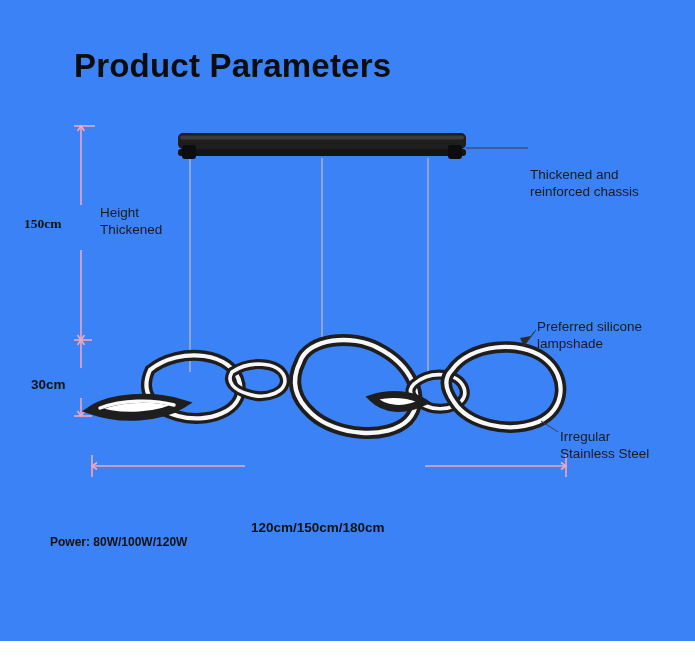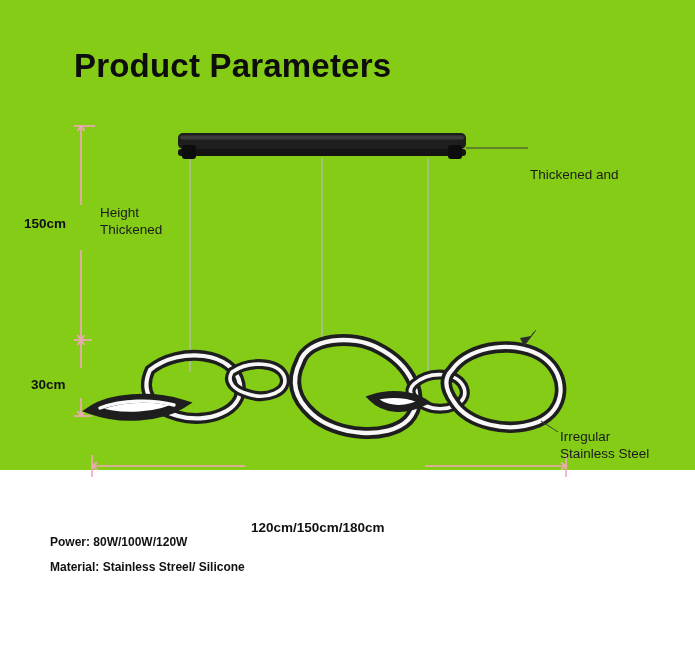--- a/index.html
+++ b/index.html
@@ -10,22 +10,22 @@
   body {
     width: 695px;
     height: 657px;
     font-family: "Liberation Sans", sans-serif;
     color: #1a1a1a;
     overflow: hidden;
   }
   #page {
     position: relative;
     width: 695px;
-    height: 470px;
-    background: #84cc16;
+    height: 641px;
+    background: #3b82f6;
   }
 
   
   #title {
     position: absolute;
     left: 74px;
     top: 47px;
     font-size: 33px;
     font-weight: bold;
     letter-spacing: 0.2px;
@@ -43,21 +43,21 @@
   }
 
   
   .dim-label {
     position: absolute;
     font-size: 13.5px;
     font-weight: bold;
     color: #111;
     white-space: nowrap;
   }
-  #label-150 { left: 24px; top: 216px; }
+  #label-150 { left: 24px; top: 216px; font-family: Liberation Serif, serif; }
   #label-30  { left: 31px; top: 377px; }
   #label-width {
     left: 251px;
     top: 480px;
     font-size: 13.5px;
     font-weight: bold;
     margin-top: 40px;
   }
 
   .note {
@@ -180,27 +180,31 @@
     <div class="dim-label" id="label-30">30cm</div>
     <div class="dim-label" id="label-width">120cm/150cm/180cm</div>
 
     <div class="note" id="note-height">
       <div>Height</div>
       <div>Thickened</div>
     </div>
 
     <div class="note" id="note-chassis">
       <div>Thickened and</div>
-    </div>
-
+      <div>reinforced chassis</div>
+    </div>
+
+    <div class="note" id="note-shade">
+      <div>Preferred silicone</div>
+      <div>lampshade</div>
+    </div>
 
     <div class="note" id="note-steel">
       <div>Irregular</div>
       <div>Stainless Steel</div>
     </div>
   </div>
 
   <div id="specs">
     <div class="spec-line">Power: 80W/100W/120W</div>
-    <div class="spec-line">Material: Stainless Streel/ Silicone</div>
   </div>
 
 </div>
 
 </body></html>

